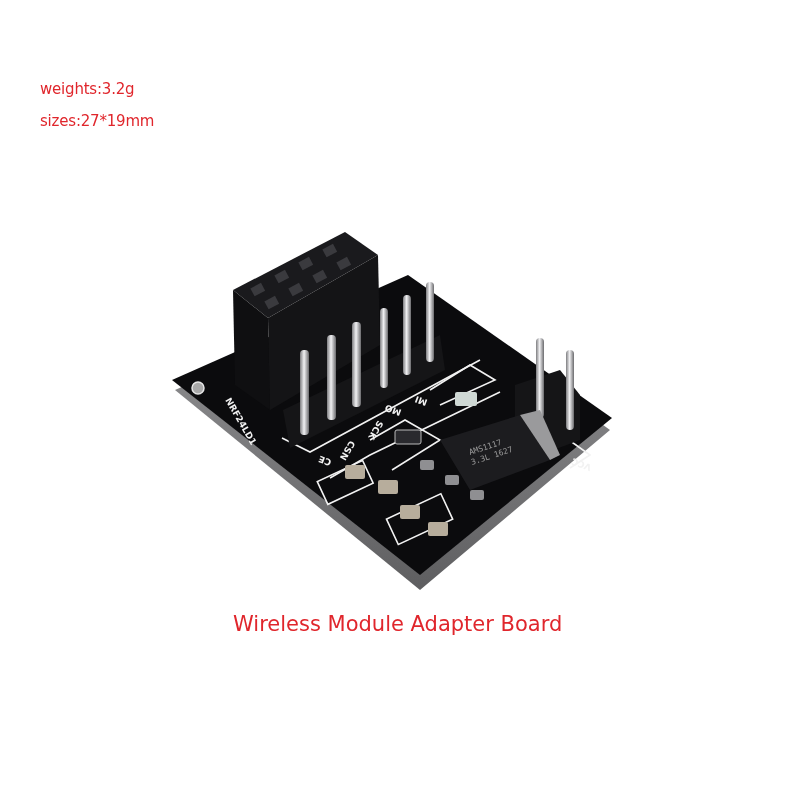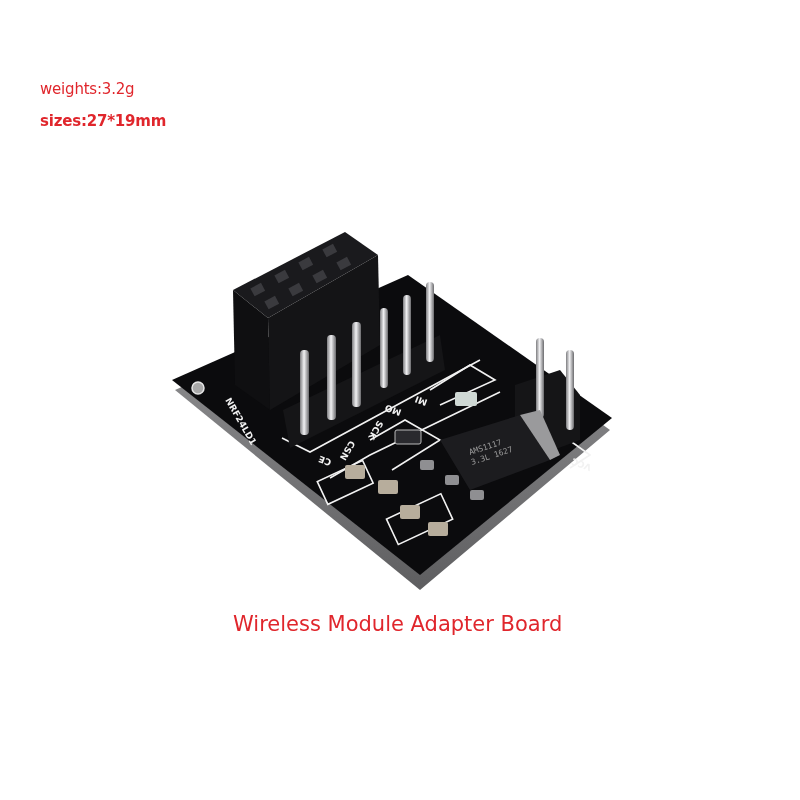--- a/index.html
+++ b/index.html
@@ -1,19 +1,19 @@
 <!DOCTYPE html>
 <html><head>
 <meta charset="utf-8">
 <style>
   html, body { margin:0; padding:0; background:#ffffff; }
   body { width:800px; height:800px; position:relative; overflow:hidden; font-family:"DejaVu Sans", sans-serif; }
   .spec { position:absolute; left:40px; color:#e0262c; font-size:15px; font-family:"DejaVu Sans", sans-serif; letter-spacing:-0.2px; }
   .spec.w { top:80px; }
-  .spec.s { top:112px;font-weight:bold; }
+  .spec.s { top:112px; }
   .caption { position:absolute; left:233px; top:612px; color:#e0262c; font-size:21px; font-family:"DejaVu Sans", sans-serif; }
   .photo { position:absolute; left:0; top:0; width:800px; height:800px; }
 </style>
 </head>
 <body>
 
 <svg class="photo" viewBox="0 0 800 800" xmlns="http://www.w3.org/2000/svg">
   <defs>
     <linearGradient id="pin" x1="0" x2="1">
       <stop offset="0" stop-color="#7d7d80"></stop>

